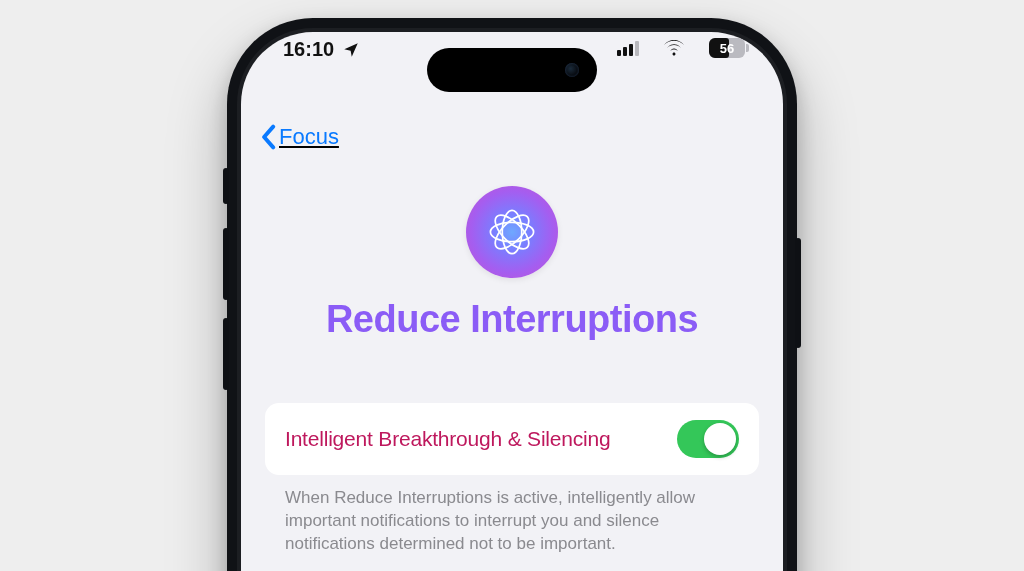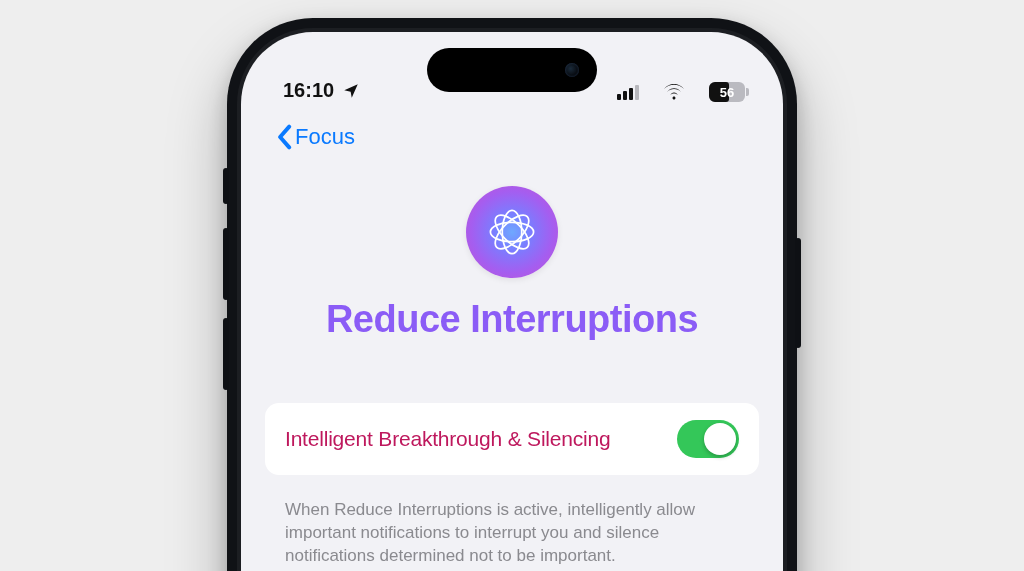--- a/index.html
+++ b/index.html
@@ -72,21 +72,21 @@
     background: radial-gradient(circle at 40% 40%, #1a2a3a 0%, #0a0e14 55%, #000 100%);
     box-shadow: inset 0 0 2px rgba(80,120,180,0.5);
   }
 
   
   .statusbar {
     position: absolute;
     top: 0; left: 0; right: 0;
     height: 70px;
     display: flex;
-    align-items: flex-end;
+    align-items: flex-start;
     justify-content: space-between;
     padding: 0 38px 0 42px;
     font-weight: 600;
     font-size: 20px;
     color: #111;
   }
   .status-left { display: flex; align-items: center; gap: 8px; margin-top: 6px; }
   .status-right { display: flex; align-items: center; gap: 24px; margin-top: 6px; }
 
   .loc-icon svg { display:block; }
@@ -112,23 +112,23 @@
   .battery .fill{
     position:absolute; left:0; top:0; bottom:0;
     width:56%; background:#111; border-radius:6px 3px 3px 6px;
   }
   .battery .pct{
     position:relative; font-size:13px; font-weight:700; color:#fff;
   }
 
   
   .navbar {
-    position:absolute; top:82px; left:16px; right:0;
+    position:absolute; top:82px; left:0; right:0;
     padding: 10px 18px;
-    display:flex; align-items:center;
+    display:flex; align-items:center;text-decoration:underline;
   }
   .back {
     display:flex; align-items:center; gap:2px;
     color:#0a7aff; font-size:22px; font-weight:400;
     cursor:pointer;
   }
   .back svg{ display:block; }
 
   
   .content {
@@ -168,21 +168,21 @@
     background:#34c759; position:relative; cursor:pointer;
     flex-shrink:0;
   }
   .toggle .knob{
     position:absolute; right:3px; top:3px;
     width:32px; height:32px; border-radius:50%; background:#fff;
     box-shadow: 0 2px 4px rgba(0,0,0,0.25);
   }
 
   .footer-text{
-    margin-top: 24px;
+    margin-top: 12px;
     padding: 0 20px;
     font-size: 17px;
     line-height: 1.35;
     color:#8a8a8f;
   }
 </style>
 </head>
 <body>
 
 <div class="device">

